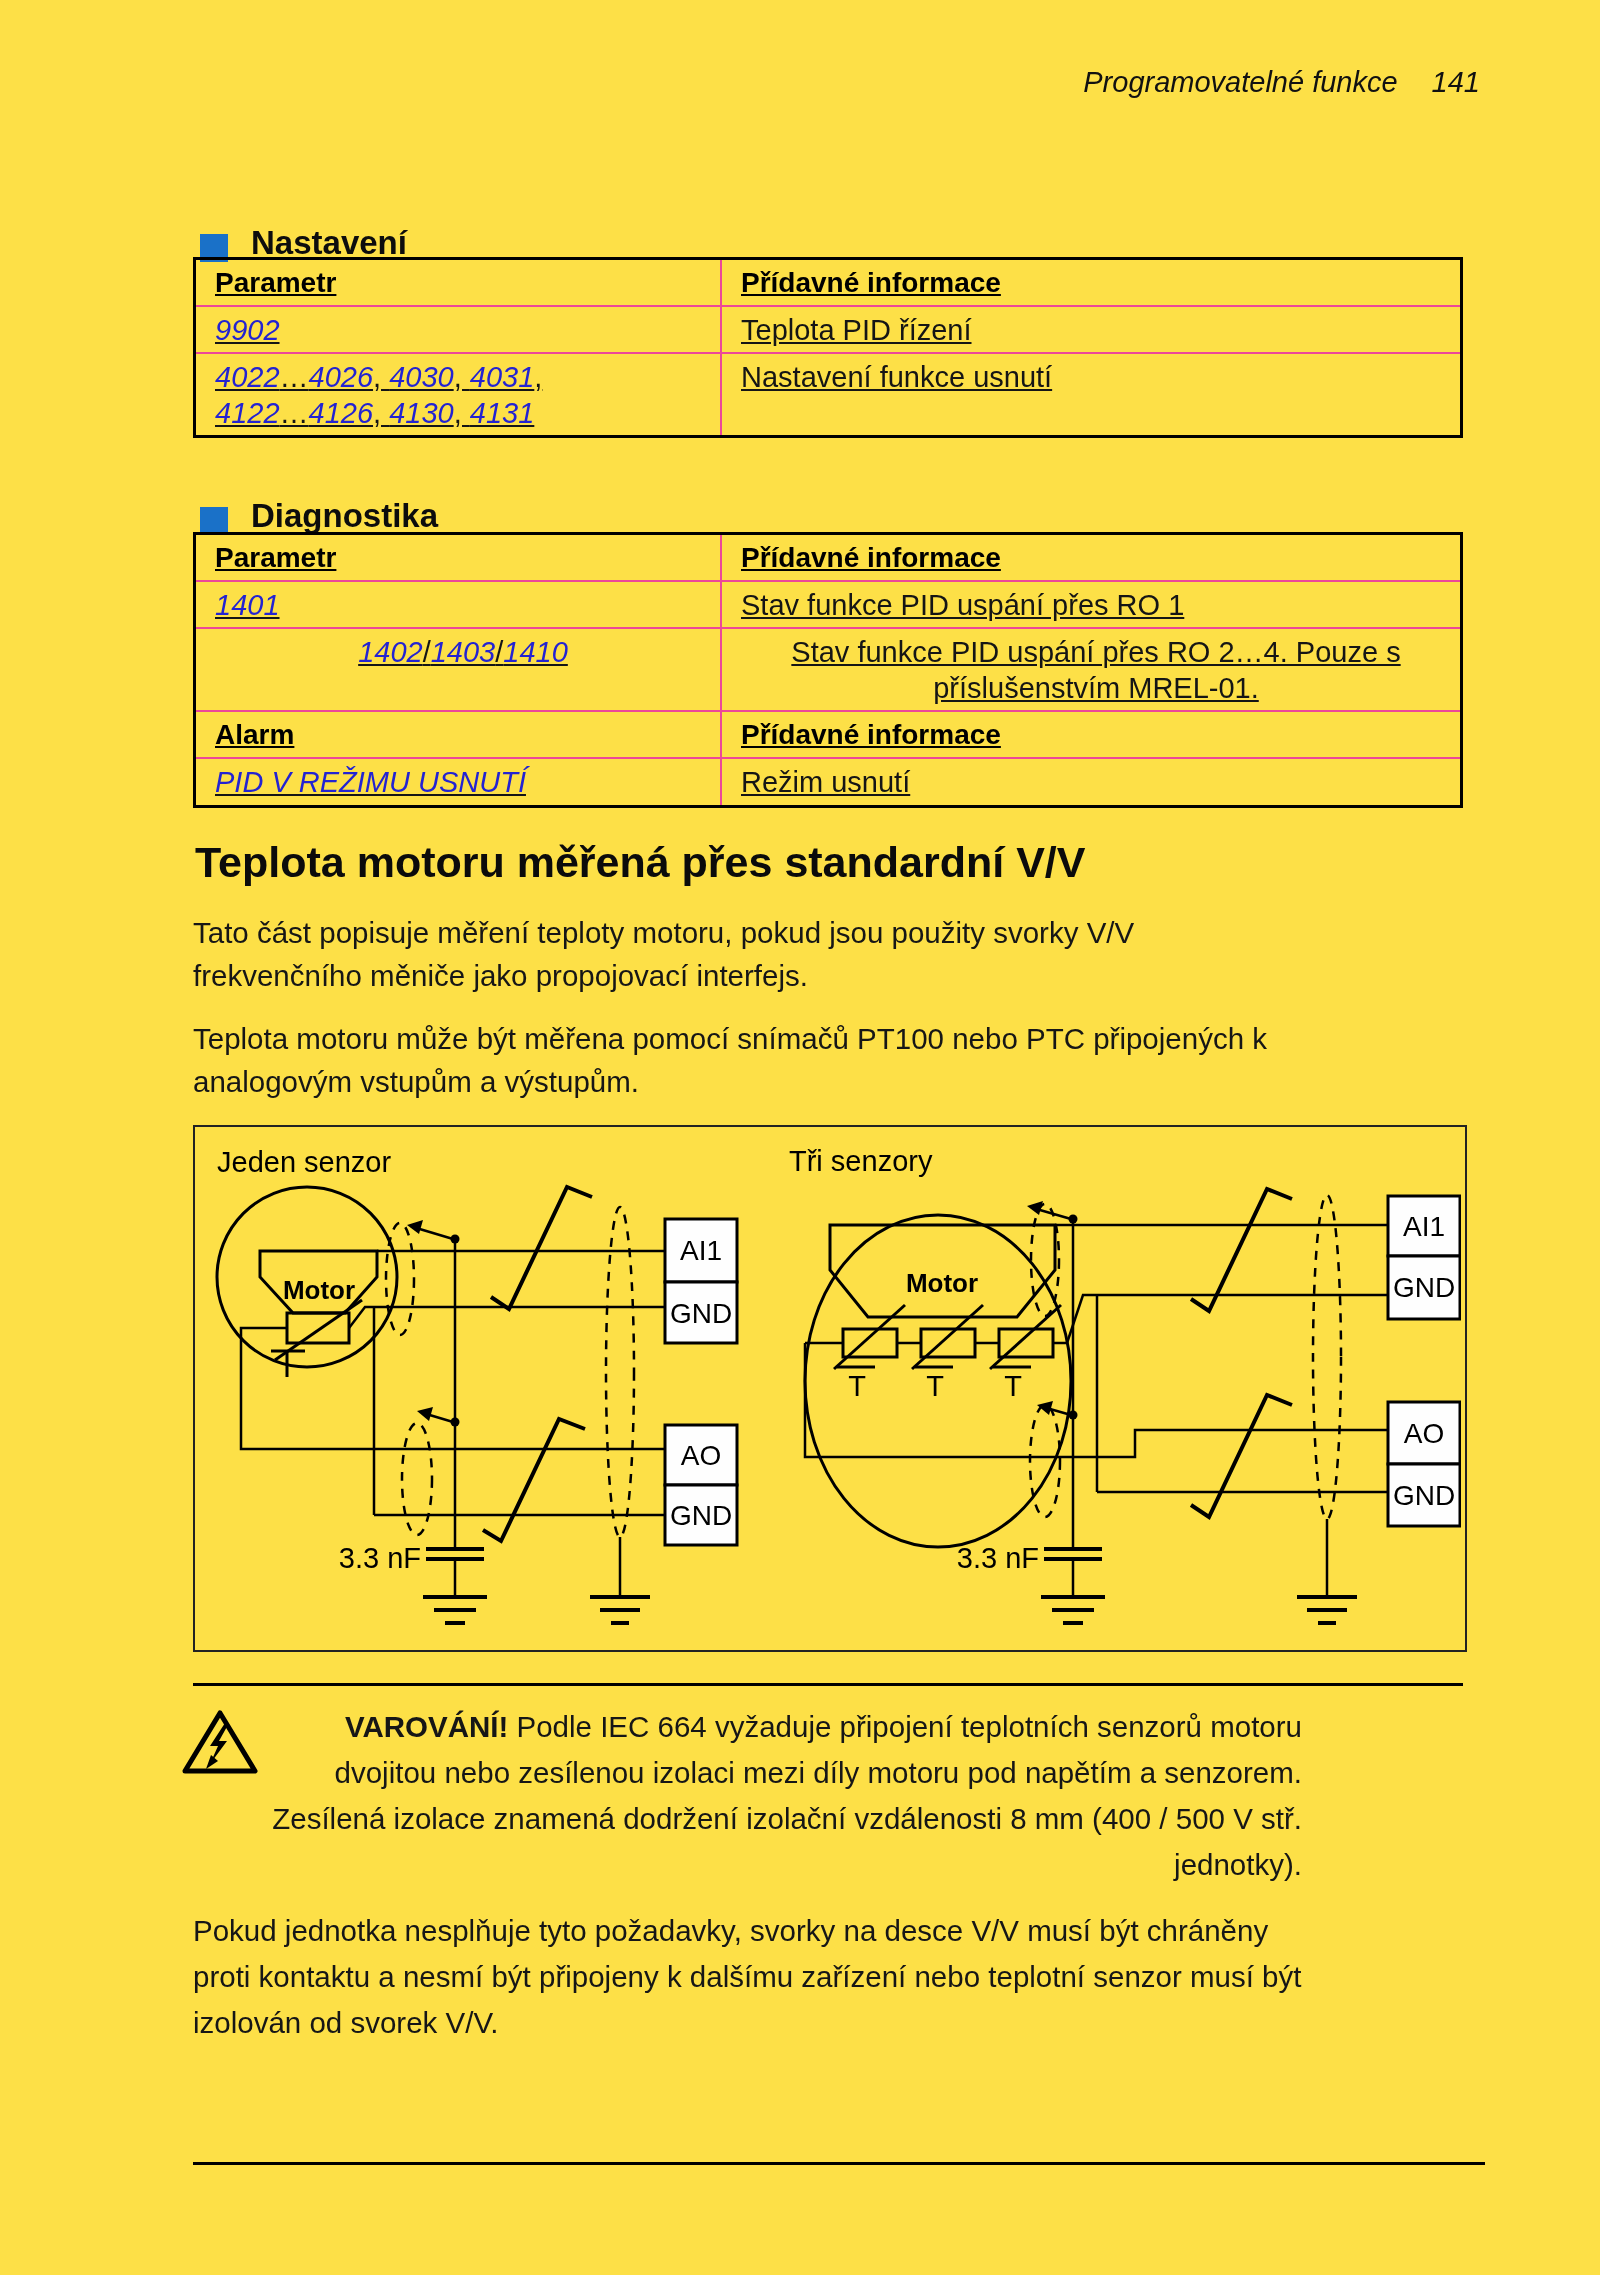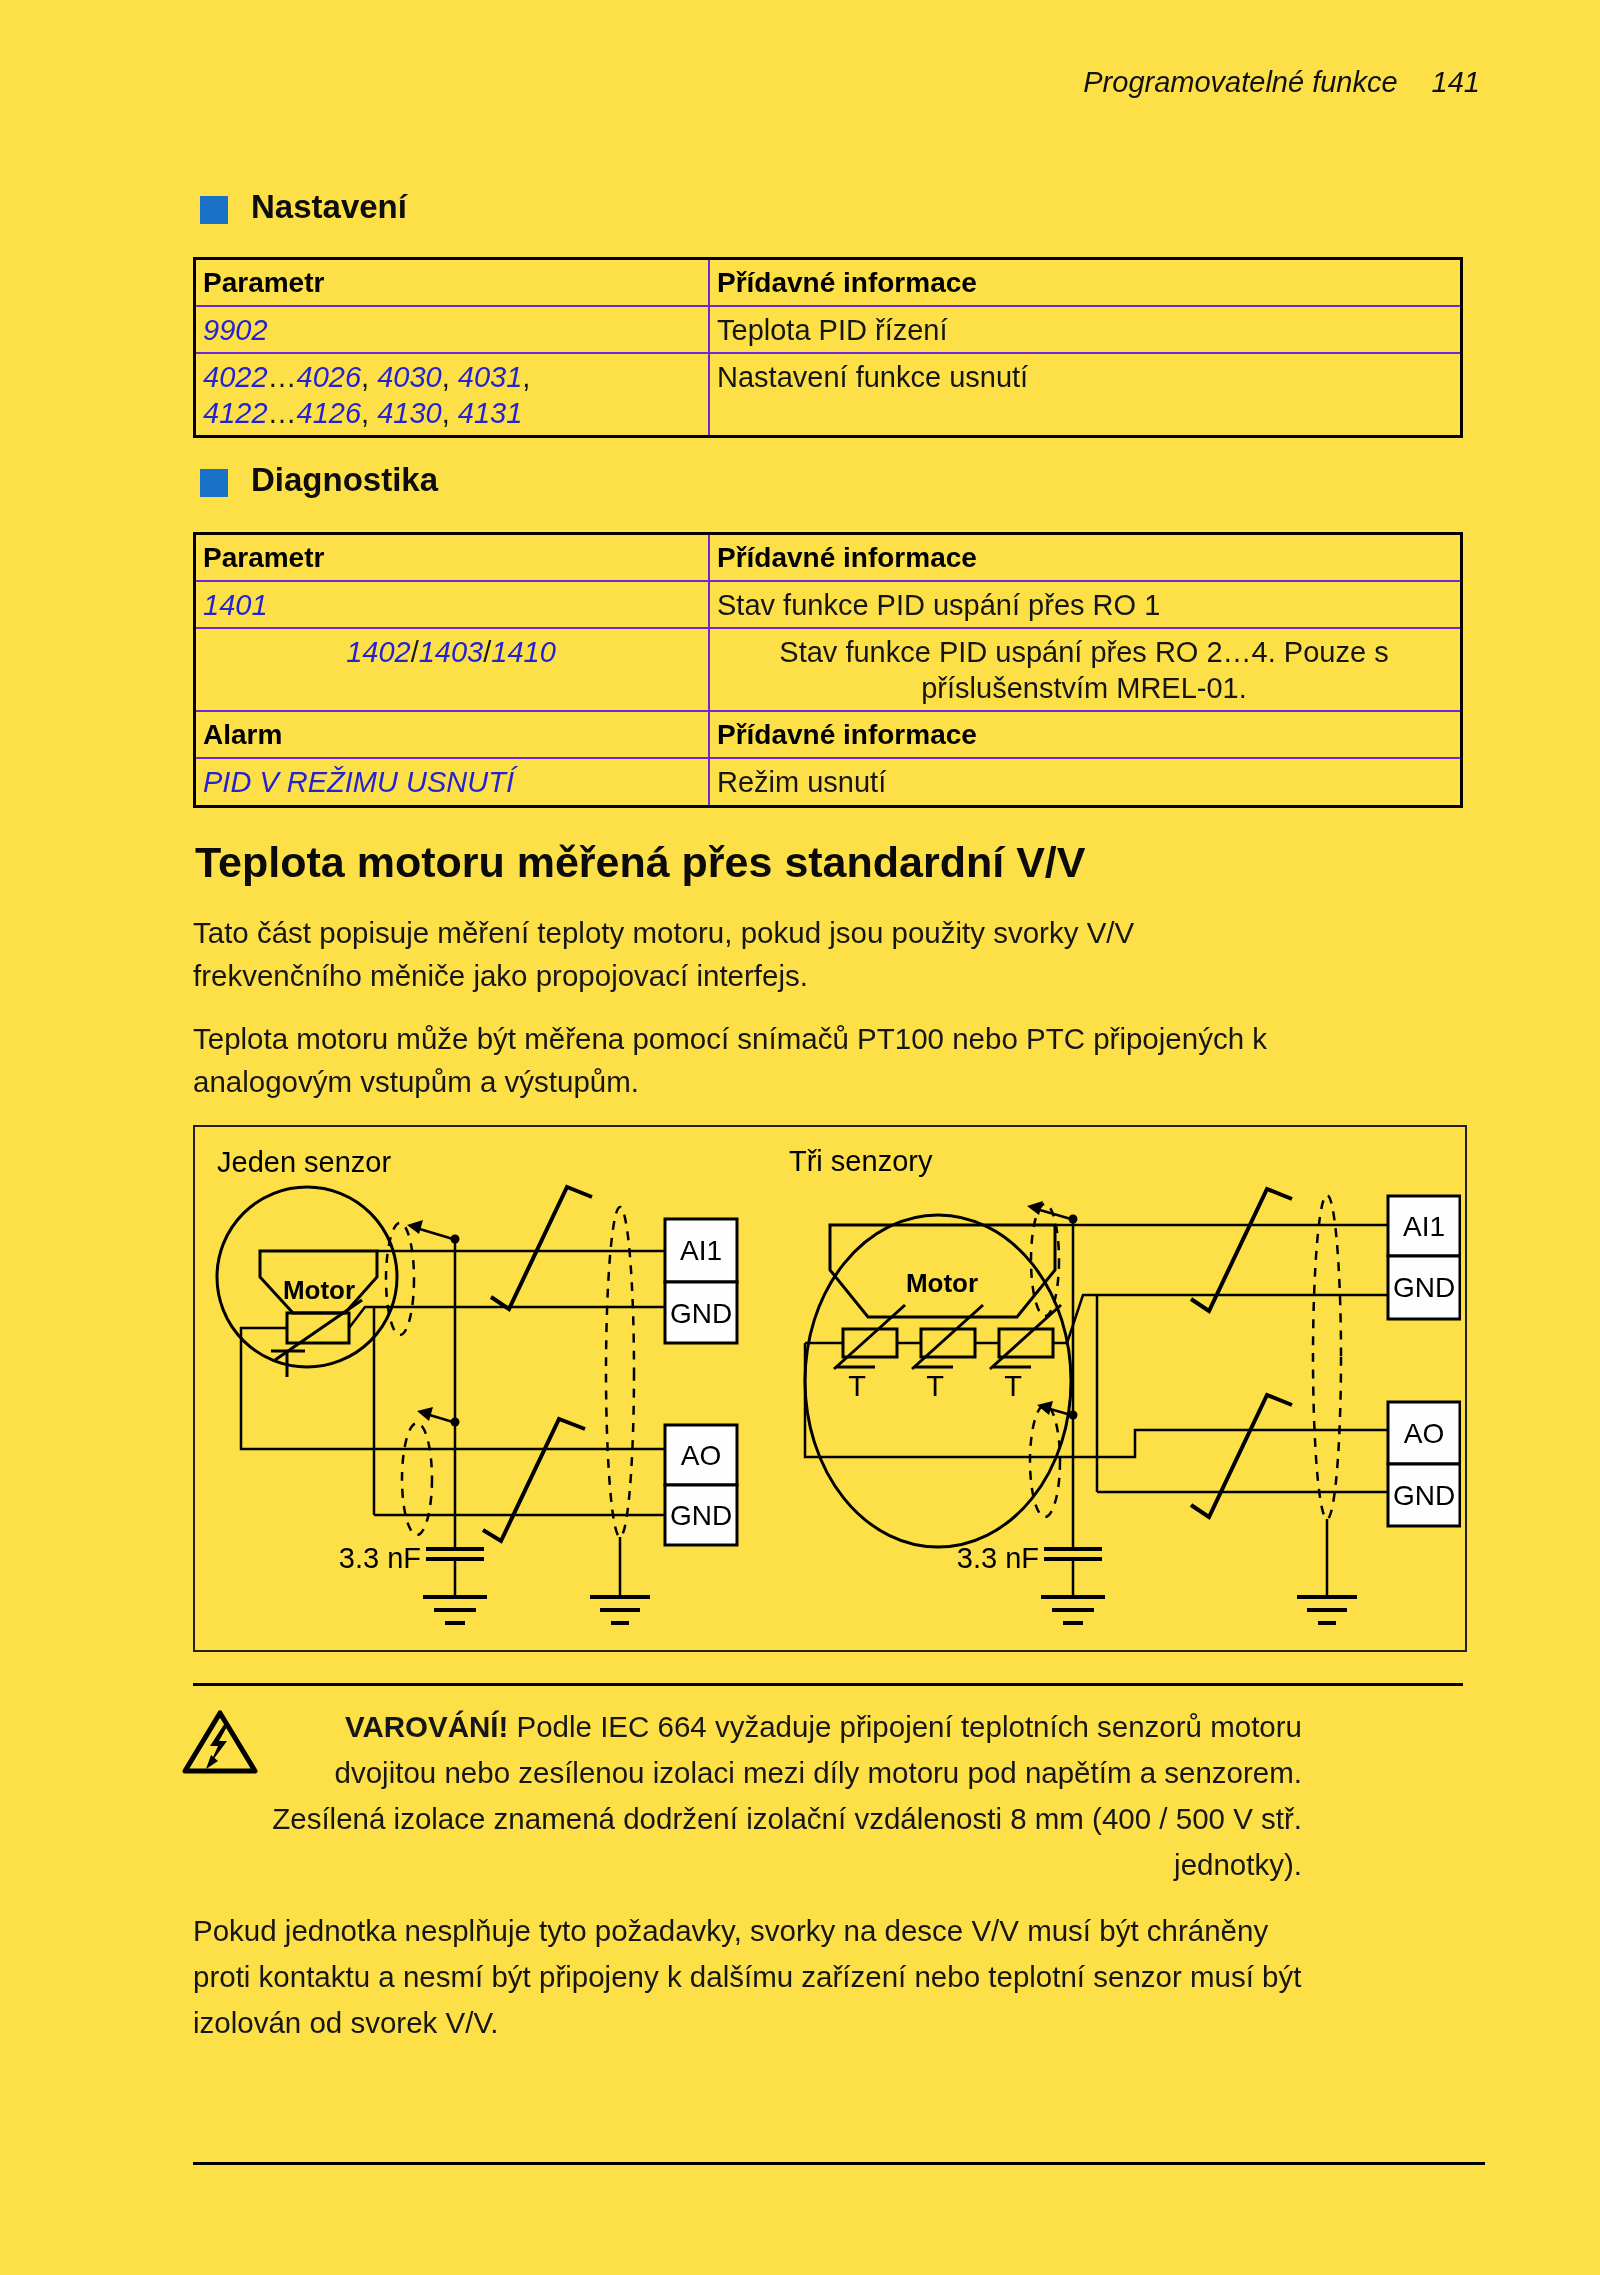--- a/index.html
+++ b/index.html
@@ -13,28 +13,28 @@
     font-family:"Liberation Sans","DejaVu Sans",sans-serif;color:var(--ink);
     overflow:hidden;
   }
   .abs{position:absolute;}
   
   .running-head{
     top:66px;right:120px;display:flex;gap:34px;align-items:baseline;
     font-style:italic;font-size:29px;color:#111;
   }
   
-  .sec-head{display:flex;align-items:center;left:200px;}
+  .sec-head{display:flex;align-items:flex-end;left:200px;margin-top:36px;}
   .sec-head .sq{width:28px;height:28px;background:var(--accent);margin-top:5px;flex:0 0 auto;}
   .sec-head .lbl{margin-left:23px;font-weight:bold;font-size:33px;color:#0d0d0d;}
   
   table.doc{border-collapse:collapse;table-layout:fixed;width:1270px;
     border:3px solid #000;font-size:29px;}
-  table.doc td{border:2px solid #6d28d9;padding:5px 9px 4px 7px;vertical-align:top;
-    overflow:hidden;line-height:36px;}
+  table.doc td{border:2px solid #ec4899;padding:5px 9px 4px 19px;vertical-align:top;
+    overflow:hidden;line-height:36px;text-decoration:underline;}
   table.doc td.c1{width:496px;}
   table.doc tr.hdr td{font-weight:bold;font-size:28px;color:#000;}
   td.param{color:var(--ink);}
   td.param .plink{color:var(--link);font-style:italic;}
   
   .h1{font-weight:bold;font-size:43px;color:#0b0b0b;letter-spacing:0;}
   .body-text{font-size:29.5px;line-height:43px;color:#161616;}
   
   .figure{left:193px;top:1125px;width:1270px;height:523px;border:2px solid #222;}
   .figure svg{display:block;}

